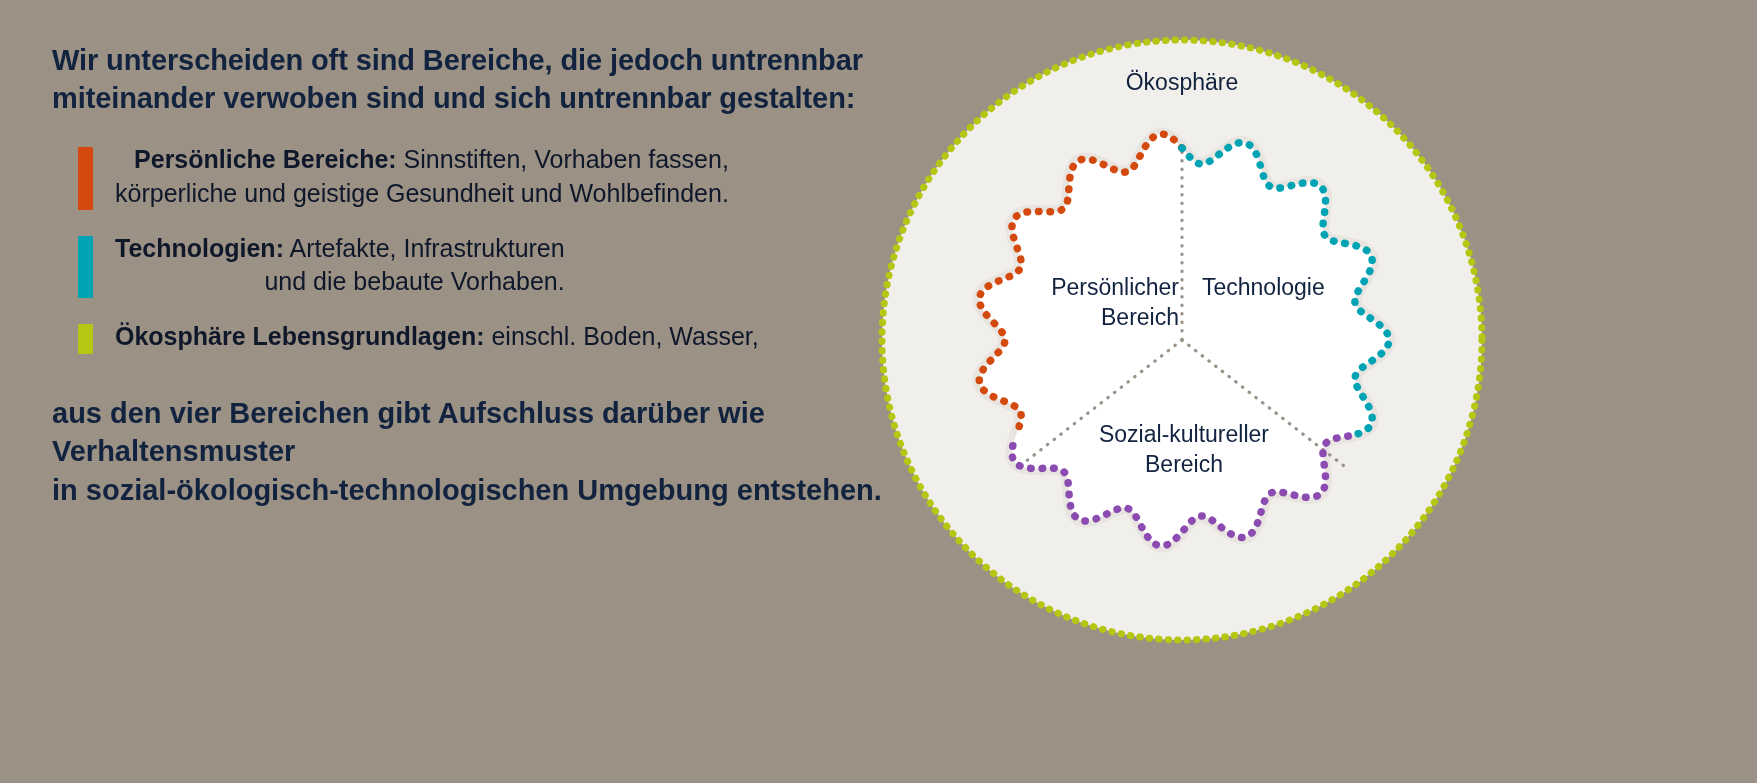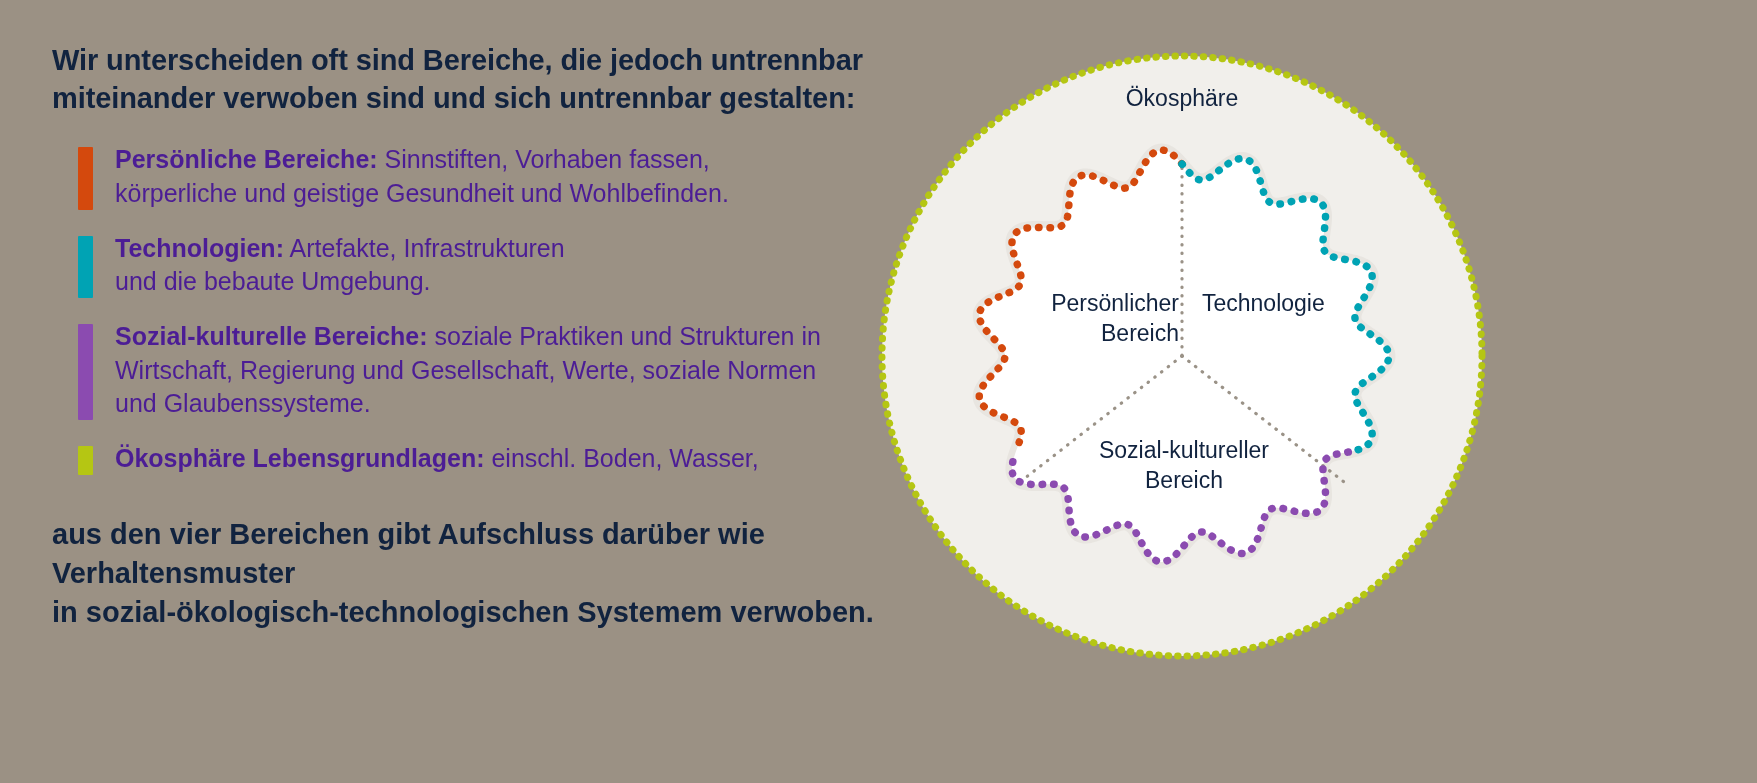--- a/index.html
+++ b/index.html
@@ -28,34 +28,35 @@
     position:relative;
     display:flex;align-items:stretch;
     margin-bottom:22px;
   }
   .swatch{
     flex:0 0 auto;
     width:15px;margin-right:22px;margin-top:4px;
     border-radius:1px;
   }
   .bullet-text{
-    font-size:25px;line-height:1.33;color:#4c1d95;
+    font-size:25px;line-height:1.33;color:#0f172a;
     font-weight:400;
+    text-align:right;
   }
   .bullet-text b{font-weight:700;}
 
   .outro{
     margin-top:40px;
     font-size:29px;line-height:1.33;font-weight:700;
     color:#11233f;
   }
 
   
   .diagram{
-    position:absolute;left:862px;top:16px;width:680px;height:700px;
+    position:absolute;left:862px;top:0px;width:680px;height:700px;
   }
   .diagram svg{display:block;width:100%;height:100%;}
 
   .dlabel{
     font-family:"Liberation Sans", sans-serif;
     fill:#11233f;
     font-size:23px;
   }
   .dlabel-eco{font-size:23px;}
 </style>
@@ -78,45 +79,37 @@
         <div class="bullet-text">
           <div><b>Persönliche Bereiche:</b><span> Sinnstiften, Vorhaben fassen,</span></div>
           <div>körperliche und geistige Gesundheit und Wohlbefinden.</div>
         </div>
       </div>
 
       <div class="bullet">
         <div class="swatch" style="background:#00a3b4;"></div>
         <div class="bullet-text">
           <div><b>Technologien:</b><span> Artefakte, Infrastrukturen</span></div>
-          <div>und die bebaute Umgebung.</div>
+          <div>und die bebaute Vorhaben.</div>
         </div>
       </div>
 
-      <div class="bullet">
-        <div class="swatch" style="background:#8b4bb0;"></div>
-        <div class="bullet-text">
-          <div><b>Sozial-kulturelle Bereiche:</b><span> soziale Praktiken und Strukturen in</span></div>
-          <div>Wirtschaft, Regierung und Gesellschaft, Werte, soziale Normen</div>
-          <div>und Glaubenssysteme.</div>
-        </div>
-      </div>
 
       <div class="bullet">
         <div class="swatch" style="background:#b5c613;"></div>
         <div class="bullet-text">
           <div><b>Ökosphäre Lebensgrundlagen:</b><span> einschl. Boden, Wasser,</span></div>
         </div>
       </div>
 
     </div>
 
     <div class="outro">
       <div>aus den vier Bereichen gibt Aufschluss darüber wie Verhaltensmuster</div>
-      <div>in sozial-ökologisch-technologischen Systemem verwoben.</div>
+      <div>in sozial-ökologisch-technologischen Umgebung entstehen.</div>
     </div>
 
   </div>
 
   <div class="diagram">
     <svg viewBox="0 0 680 700" xmlns="http://www.w3.org/2000/svg">
       <defs>
 
         <clipPath id="flowerClip">
           <path id="flowerPathDef" d=""></path>

